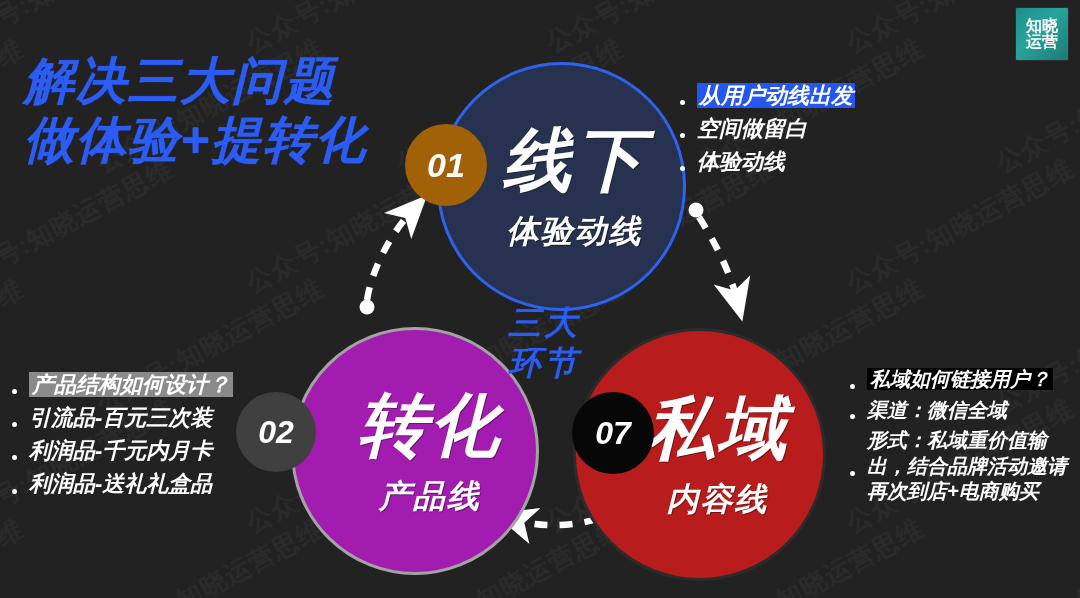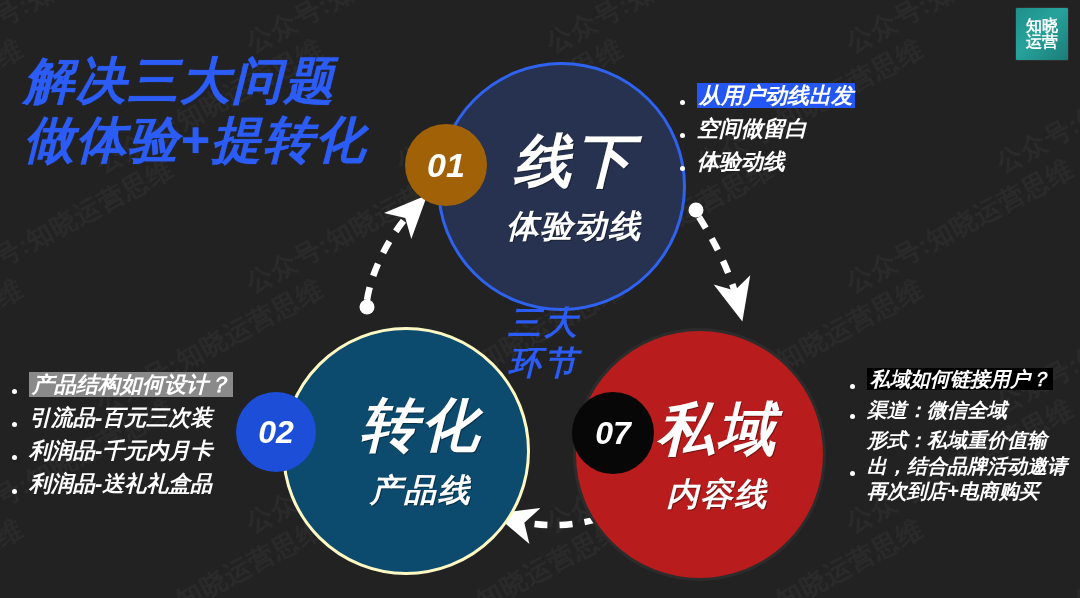--- a/index.html
+++ b/index.html
@@ -83,21 +83,21 @@
     position: absolute;
     border-radius: 50%;
     display: flex;
     flex-direction: column;
     align-items: center;
     justify-content: center;
     z-index: 3;
     box-sizing: border-box;
   }
   .node .big {
-    font-size: 58px;
+    font-size: 69px;
     font-weight: 700;
     font-style: italic;
     line-height: 1;
     letter-spacing: 3px;
     color: #ffffff;
     text-shadow: 1px 1px 0 rgba(0,0,0,0.35);
   }
   .node .sub {
     margin-top: 20px;
     font-size: 32px;
@@ -113,26 +113,26 @@
     left: 437px;
     top: 62px;
     width: 249px;
     height: 249px;
     background: #26324f;
     border: 3px solid #2f63ef;
   }
   #node-1 .inner { padding-left: 26px; }
 
   #node-2 {
-    left: 282px;
+    left: 291px;
     top: 327px;
     width: 248px;
     height: 248px;
-    background: #0c4a6e;
-    border: 3px solid #fef9c3;
+    background: #a21caf;
+    border: 3px solid #a3a3a3;
   }
   #node-2 .inner { padding-left: 30px; }
 
   #node-3 {
     left: 573px;
     top: 328px;
     width: 253px;
     height: 253px;
     background: #b91c1c;
     border: 3px solid #2c2c2c;
@@ -163,21 +163,21 @@
     width: 82px;
     height: 82px;
     background: #a16207;
     font-size: 34px;
   }
   #badge-2 {
     left: 236px;
     top: 392px;
     width: 80px;
     height: 80px;
-    background: #1d4ed8;
+    background: #404040;
     font-size: 32px;
   }
   #badge-3 {
     left: 572px;
     top: 392px;
     width: 82px;
     height: 82px;
     background: #070707;
     font-size: 32px;
   }

